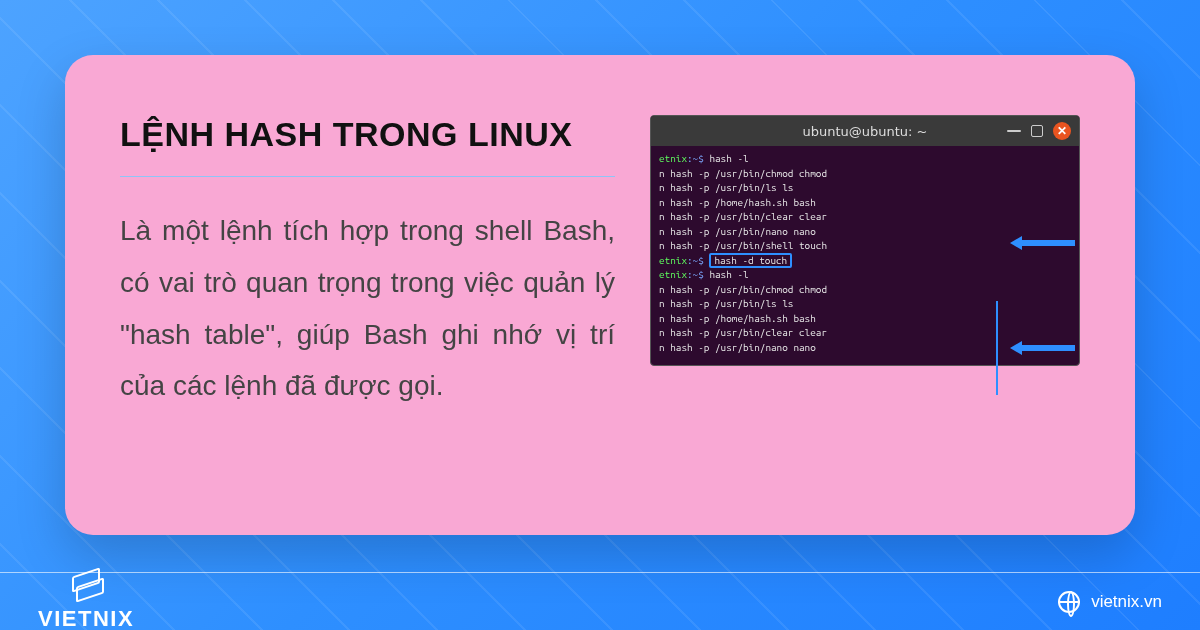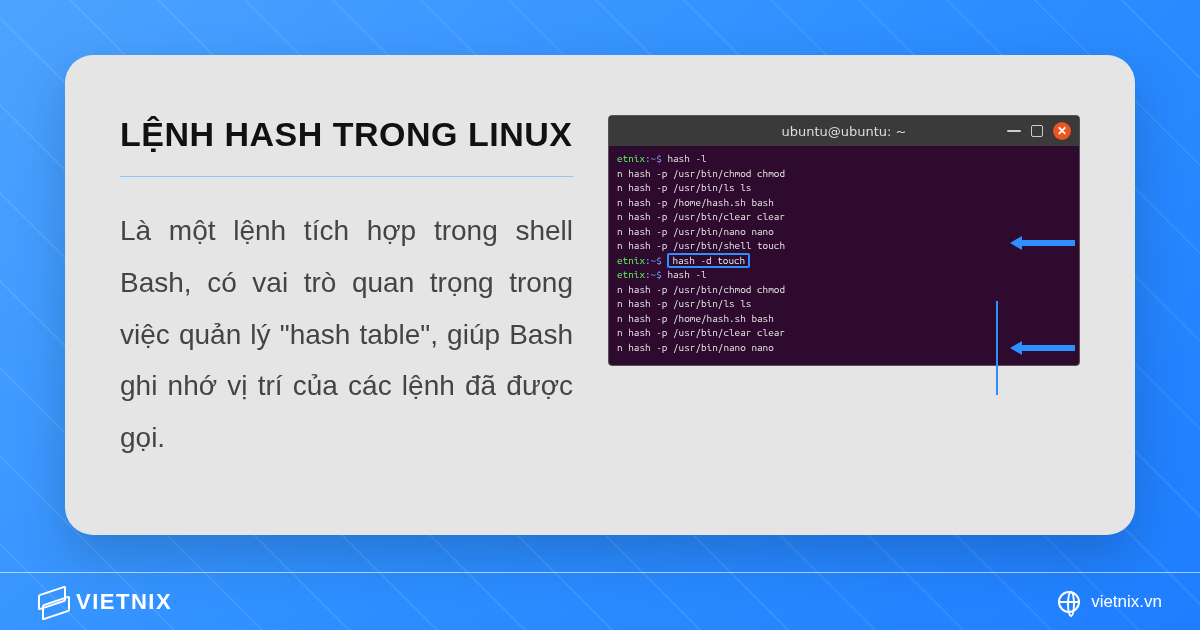--- a/index.html
+++ b/index.html
@@ -17,21 +17,21 @@
     width: 100%; height: 100%;
     opacity: 0.08;
     background-image: repeating-linear-gradient(45deg, transparent, transparent 60px, #fff 60px, #fff 62px);
   }
   .card {
     position: absolute;
     top: 55px;
     left: 65px;
     right: 65px;
     bottom: 95px;
-    background: #e5e5e5;
+    background: #f9a8d4;
     border-radius: 28px;
     box-shadow: 0 20px 50px rgba(0,0,0,0.18);
     padding: 60px 55px 50px 55px;
     display: flex;
     gap: 35px;
     align-items: flex-start;
   }
   .left-col {
     flex: 1;
     display: flex;
@@ -46,21 +46,21 @@
     border-bottom: 1px solid #8fc5f7;
     margin-bottom: 28px;
   }
   .description {
     font-size: 28px;
     line-height: 1.85;
     color: #444;
     text-align: justify;
   }
   .terminal-wrap {
-    width: 472px;
+    width: 430px;
     flex-shrink: 0;
     position: relative;
   }
   .terminal {
     background: #2d0a2e;
     border-radius: 4px;
     border: 1px solid #555;
     overflow: hidden;
     position: relative;
   }
@@ -156,20 +156,21 @@
     padding: 0 38px;
   }
   .brand {
     display: flex;
     align-items: center;
     gap: 10px;
     color: #fff;
     font-size: 22px;
     font-weight: 700;
     letter-spacing: 1.5px;
+    flex-direction: column;
   }
   .brand-icon {
     width: 28px;
     height: 24px;
     position: relative;
   }
   .brand-icon::before, .brand-icon::after {
     content: '';
     position: absolute;
     width: 24px; height: 12px;

